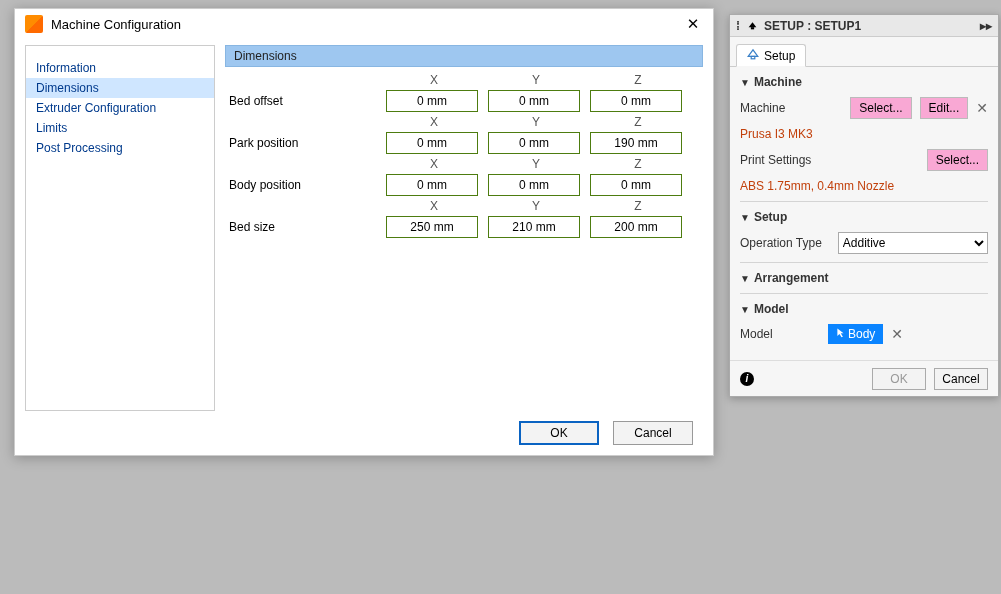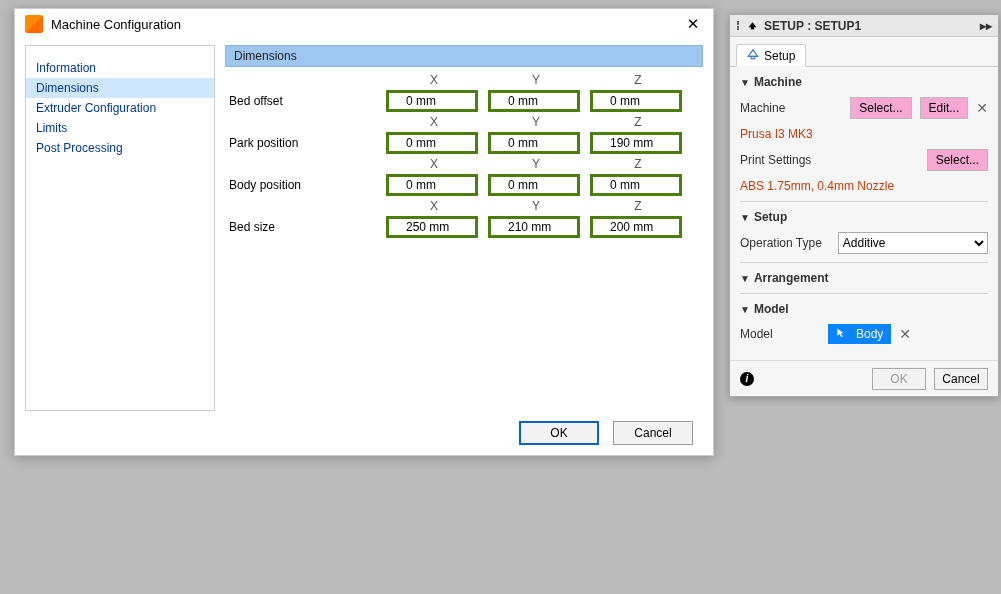--- a/index.html
+++ b/index.html
@@ -13,21 +13,21 @@
     .mc-close { width: 20px; text-align: center; font-size: 15px; cursor: pointer; }
     .mc-body { flex: 1; display: flex; padding: 6px 10px 0 10px; gap: 10px; }
     .mc-sidebar { width: 190px; border: 1px solid #ccc; padding: 12px 0; background: #fff; }
     .mc-side-item { padding: 3px 10px; cursor: pointer; color: #003a8c; }
     .mc-side-item.selected { background: #cfe6ff; }
     .mc-content { flex: 1; position: relative; }
     .mc-section-head { background: #9ec7f0; border: 1px solid #88b6e2; padding: 3px 8px; color: #222; }
     .mc-table { display: grid; grid-template-columns: 155px 96px 96px 96px; column-gap: 6px; row-gap: 3px; margin-top: 6px; align-items: center; }
     .mc-colhead { text-align: center; color: #555; }
     .mc-rowlabel { padding-left: 4px; }
-    .mc-inp { width: 92px; height: 22px; border: 3px solid #4d7c0f; padding: 0 17px; }
+    .mc-inp { width: 92px; height: 22px; border: 1px solid #4d7c0f; padding: 0 5px; text-align: center; }
     .mc-footer { height: 44px; display: flex; justify-content: flex-end; align-items: center; gap: 14px; padding: 0 20px 0 0; }
     .mc-btn { min-width: 80px; height: 24px; border: 1px solid #999; background: #f3f3f3; cursor: pointer; }
     .mc-btn.primary { border: 2px solid #0a63c2; }
 
     
     .setup-panel { position: absolute; right: 2px; top: 14px; width: 270px; background: #f6f6f6; border: 1px solid #aaa; box-shadow: 0 2px 8px rgba(0,0,0,.25); }
     .setup-head { height: 22px; background: #e8e8e8; border-bottom: 1px solid #ccc; display: flex; align-items: center; padding: 0 6px; font-weight: bold; color: #333; }
     .setup-head .grip { margin-right: 6px; letter-spacing: 1px; }
     .setup-head .bullet { margin-right: 6px; font-size: 11px; color:#000; display:inline-flex; align-items:center; justify-content:center; }
     .setup-head .bullet svg { width: 11px; height: 11px; }
@@ -41,21 +41,21 @@
     .sp-head { font-weight: bold; color: #333; display:flex; align-items:center; gap:4px; }
     .sp-head .tri { font-size: 10px; }
     .sp-row { display: flex; align-items: center; margin-top: 8px; gap: 8px; }
     .sp-label { width: 80px; color: #333; }
     .sp-row .spacer { flex:1; }
     .sp-btn { border: 1px solid #bbb; background: #f9a8d4; padding: 3px 8px; cursor: pointer; }
     .sp-clear { cursor: pointer; color: #666; font-size: 14px; }
     .sp-text { margin-top: 8px; color: #c2410c; }
     .sp-select { width: 167px; height: 22px; border: 1px solid #aaa; background: #fff; }
     .sp-check { width: 15px; height: 15px; }
-    .sp-chip { background: #0a84ff; color: #fff; padding: 3px 8px; display: inline-flex; align-items: center; gap: 9px; }
+    .sp-chip { background: #0a84ff; color: #fff; padding: 3px 8px; display: inline-flex; align-items: center; gap: 1px; }
     .sp-chip .csr svg { width: 11px; height: 11px; }
     .sp-footer { height: 36px; display: flex; justify-content: flex-end; align-items: center; gap: 8px; padding: 0 10px; border-top: 1px solid #ddd; }
     .sp-ok, .sp-cancel { min-width: 54px; height: 22px; border: 1px solid #aaa; background: #f3f3f3; cursor: pointer; }
     .sp-ok { color:#999; }
     .info-icon { margin-right:auto; font-style: italic; font-weight: bold; background:#000; color:#fff; width:14px; height:14px; border-radius:50%; display:inline-flex; align-items:center; justify-content:center; font-size:10px; }
   </style>
 </head>
 <body>
 
 <div class="mc-dialog">

